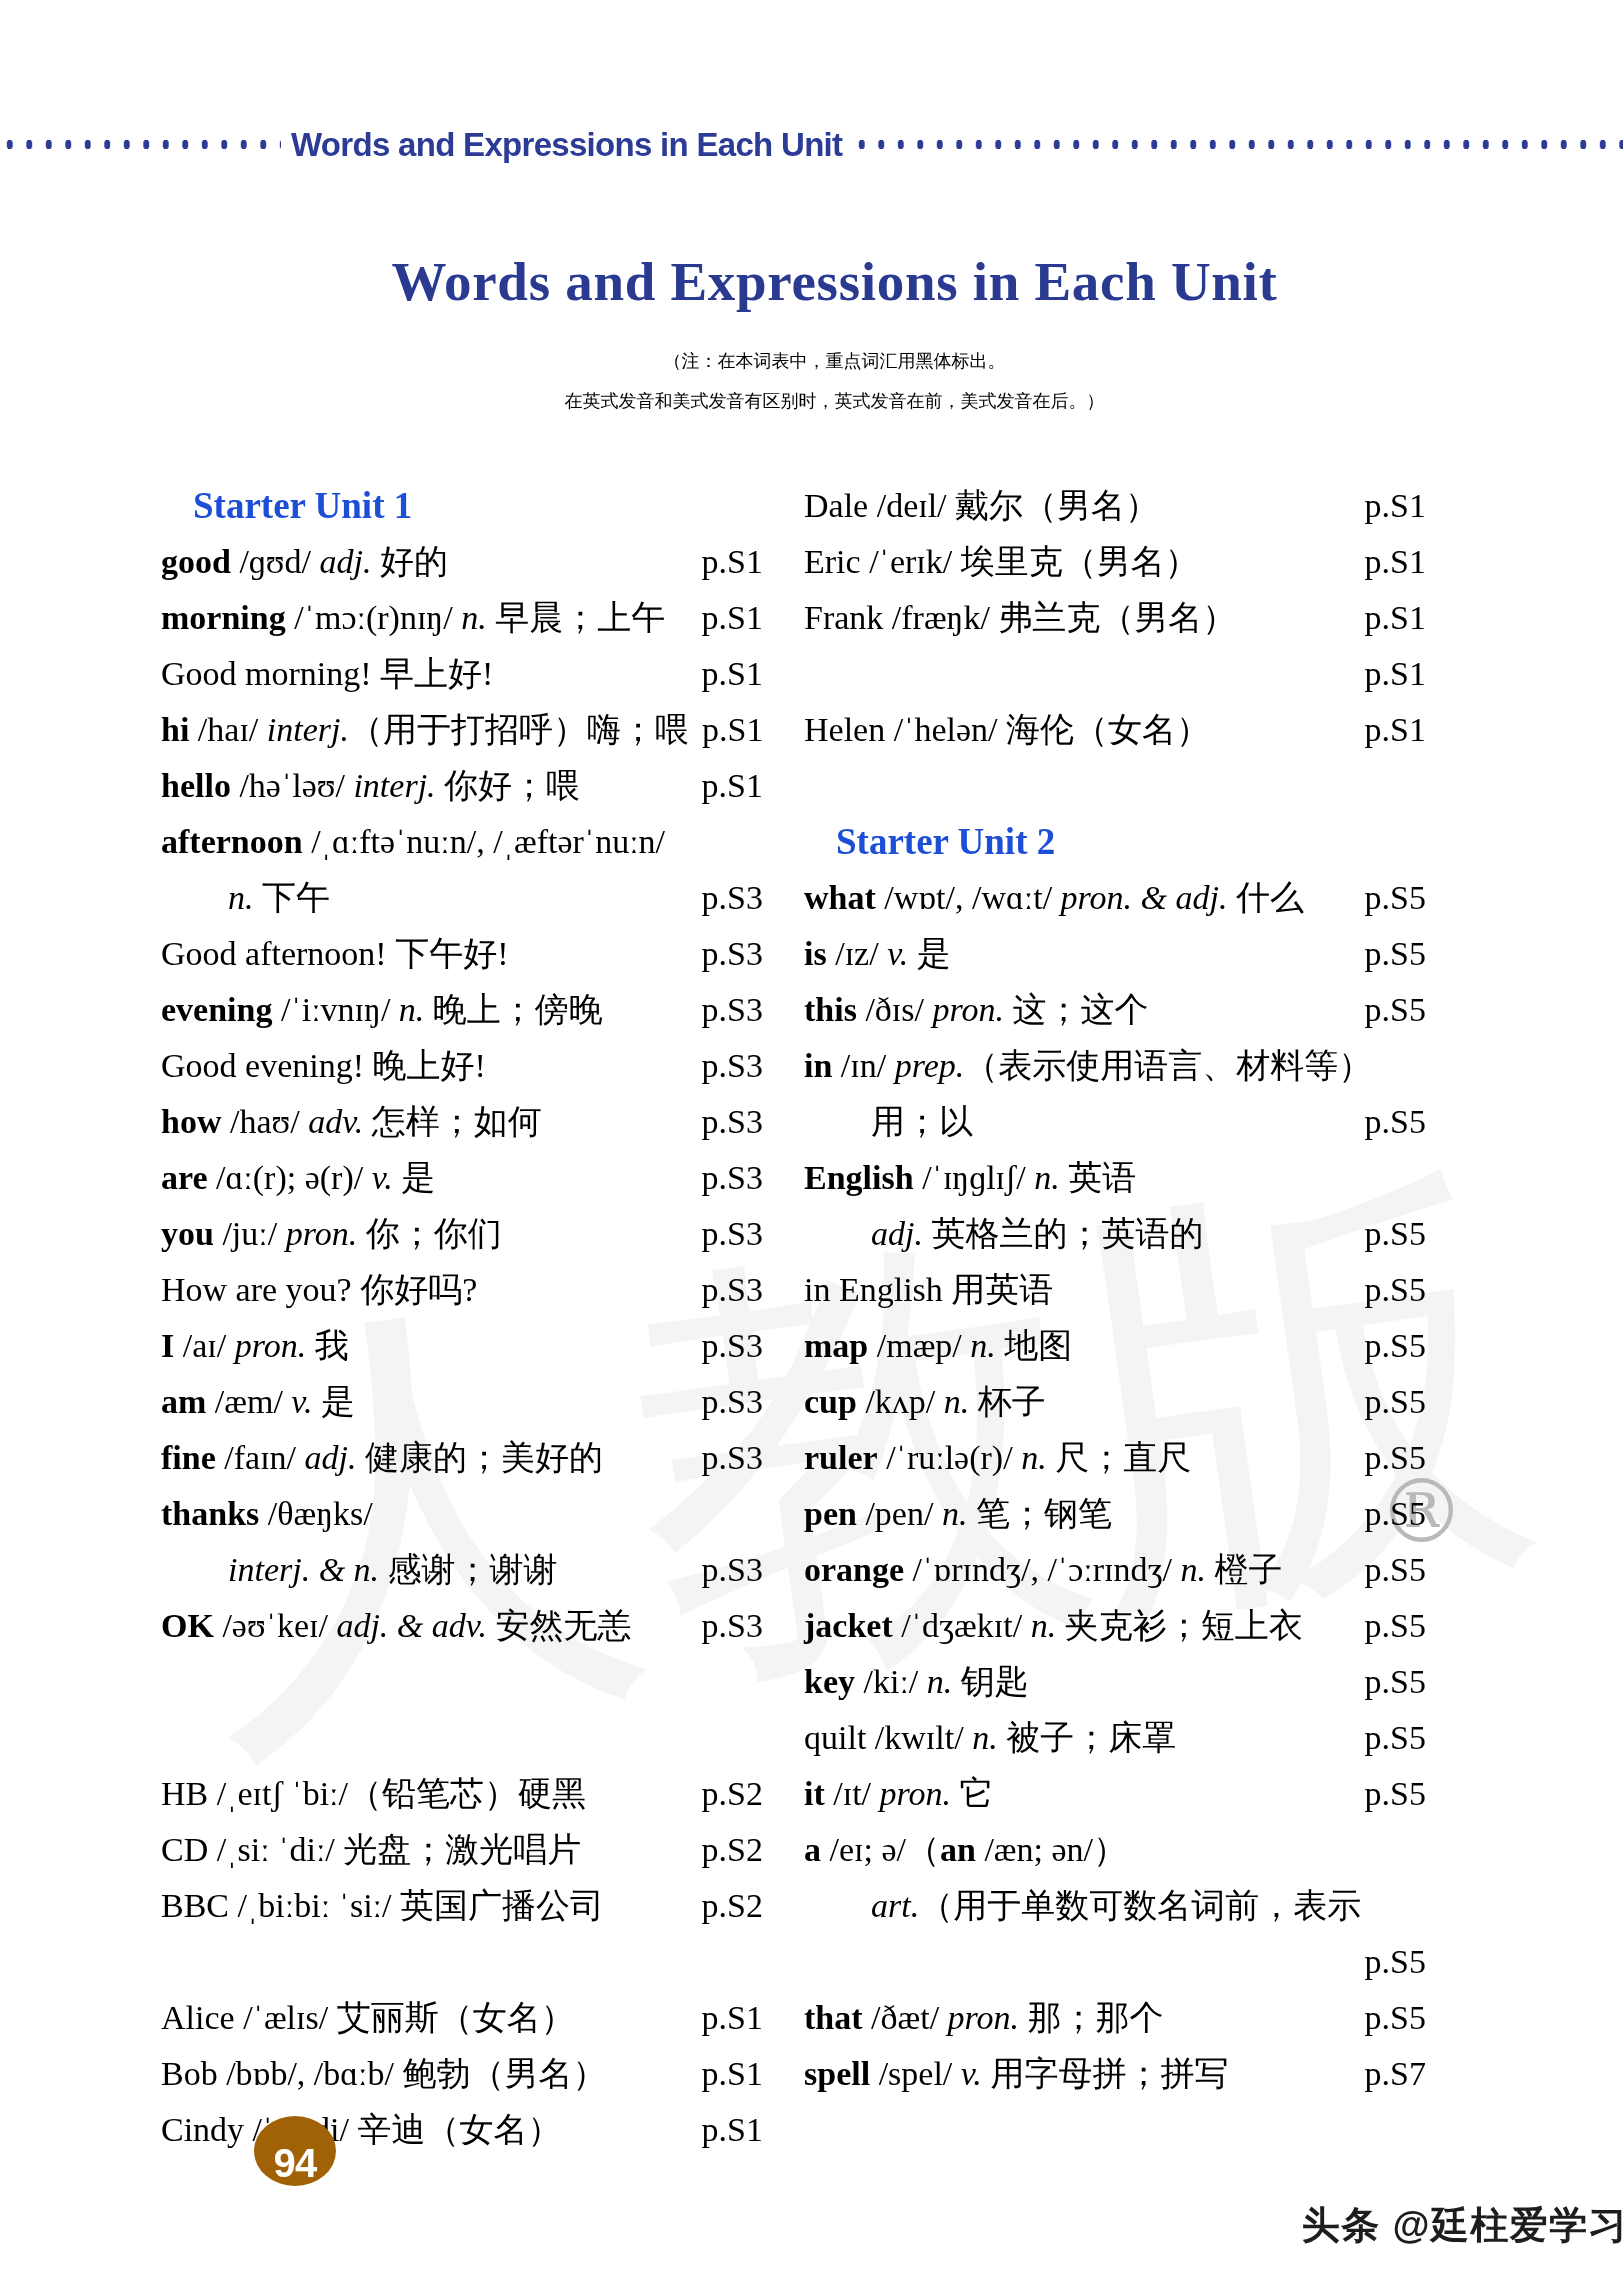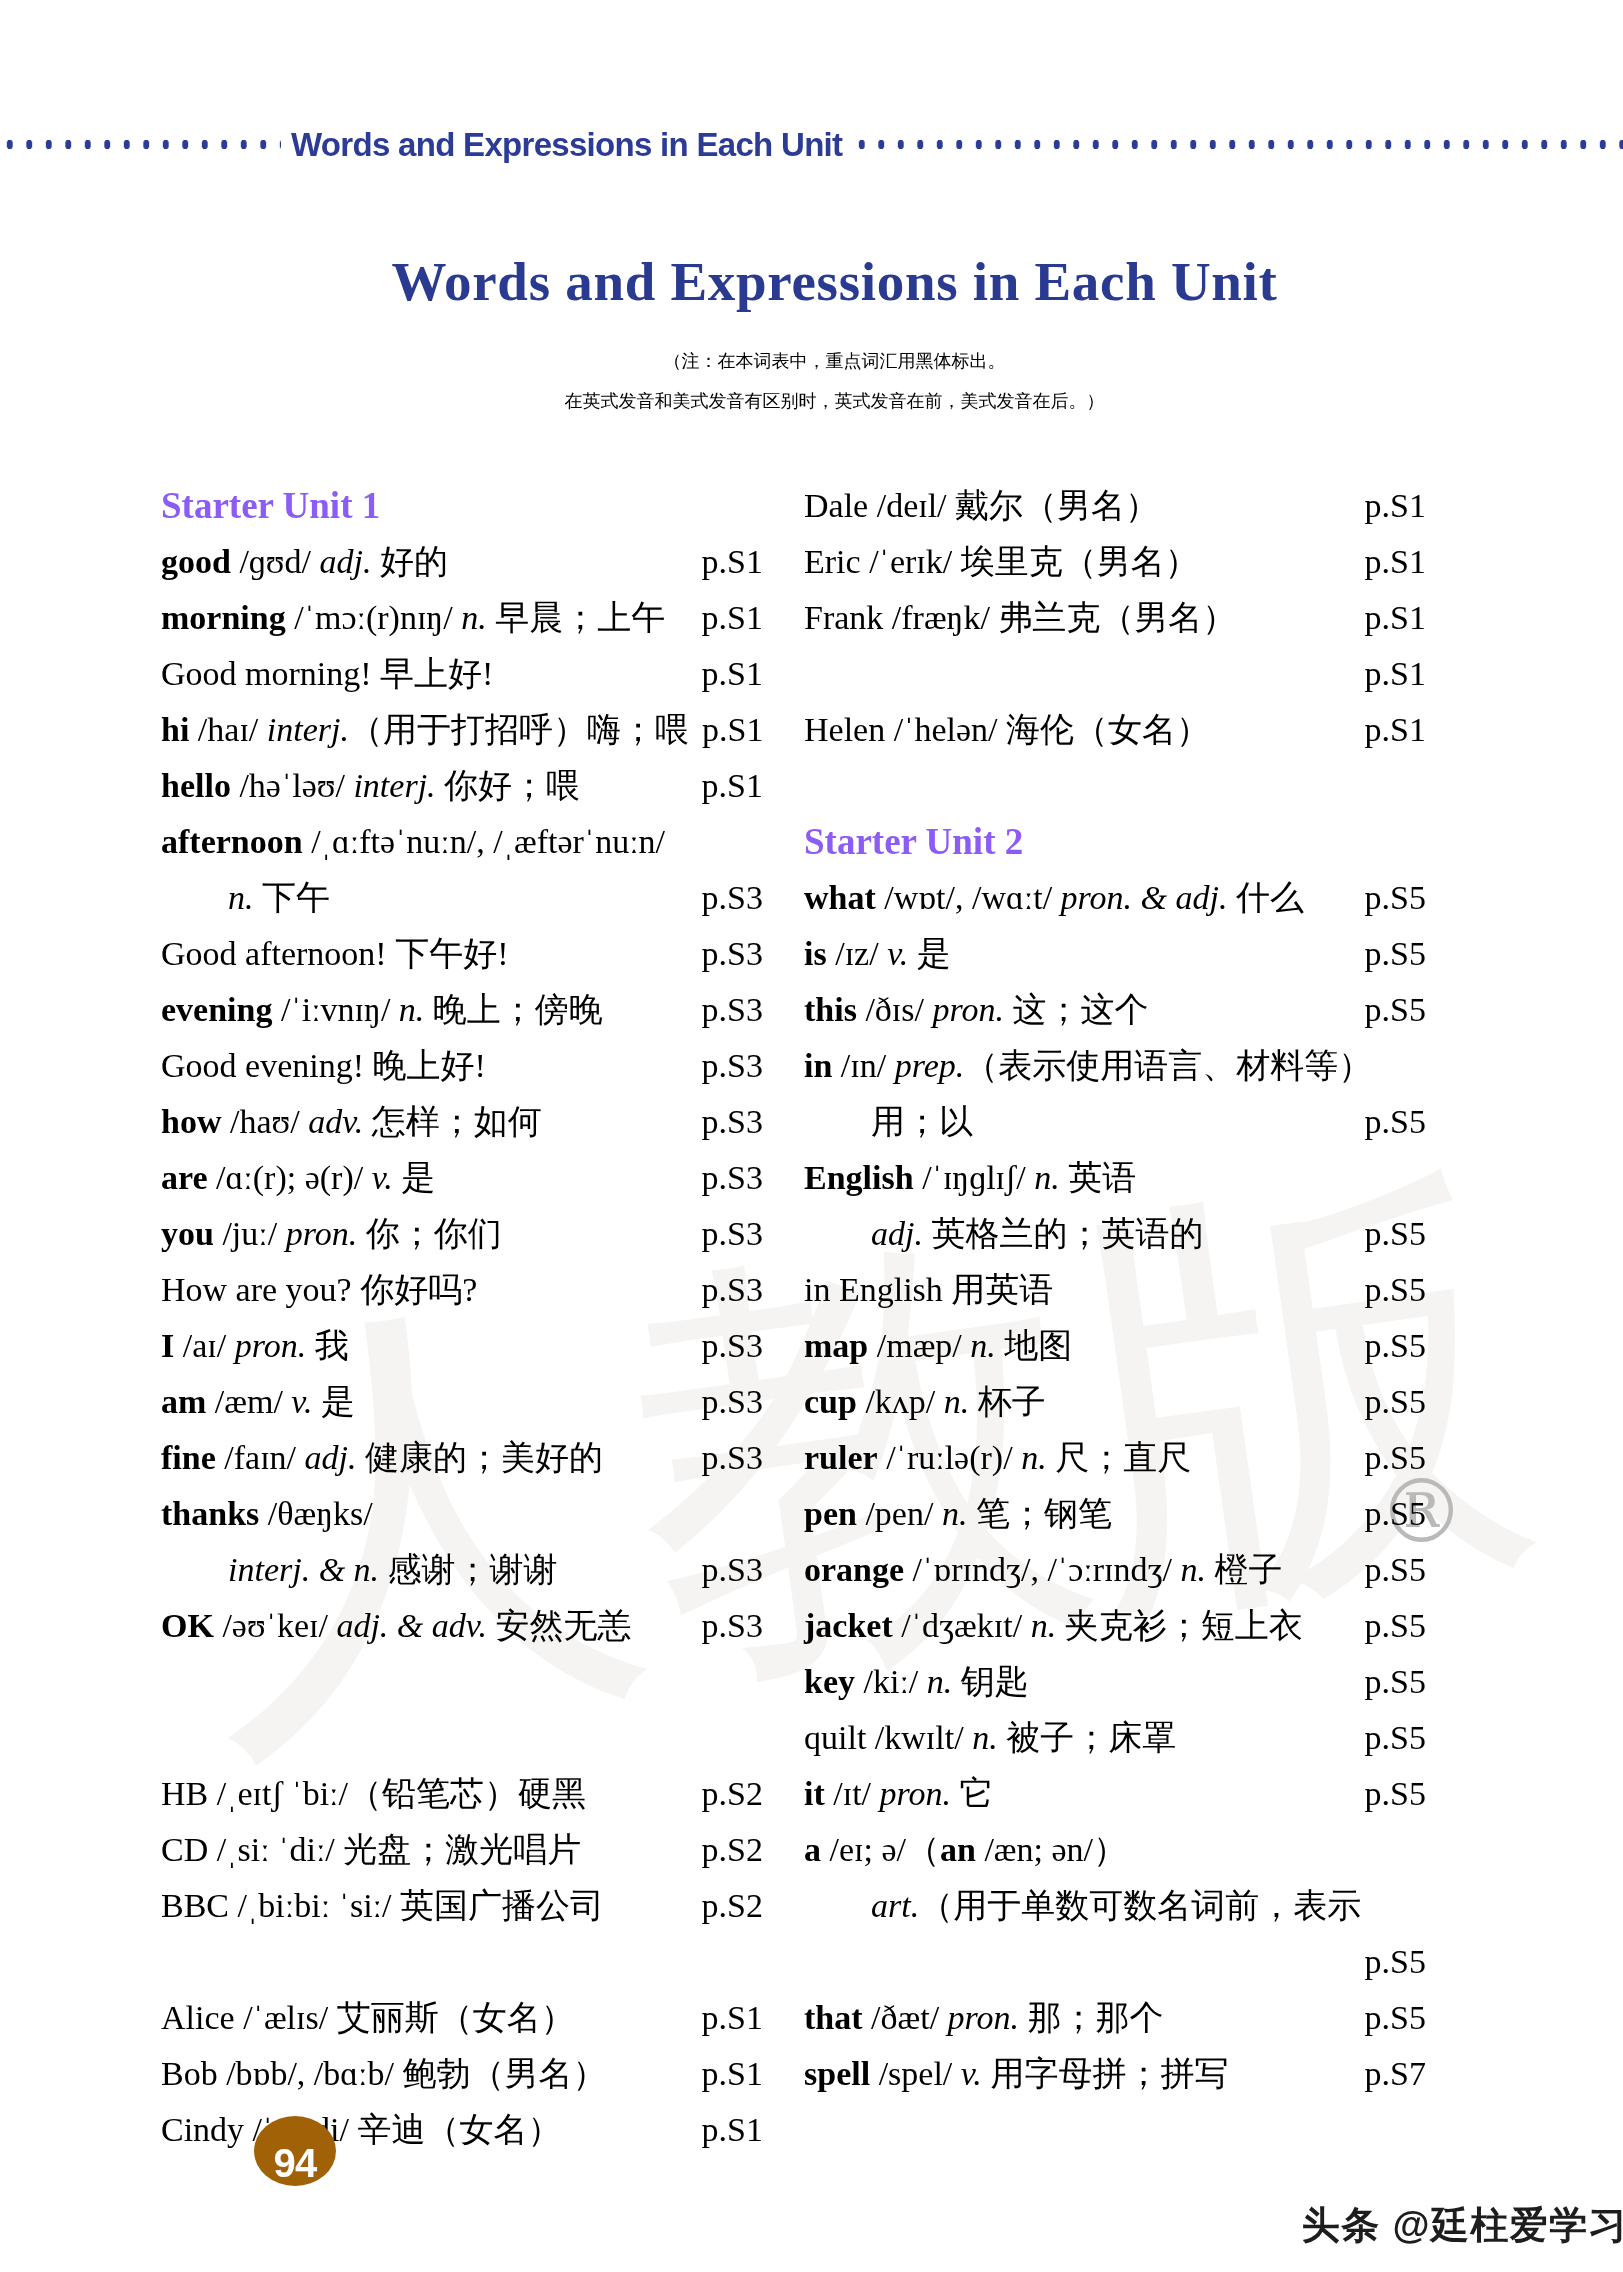--- a/index.html
+++ b/index.html
@@ -27,21 +27,21 @@
                 font-family:"DejaVu Serif",serif;pointer-events:none;}
   .watermark-reg{position:absolute;left:1378px;top:1461px;font-size:87px;color:#b9b9b9;
                  font-family:"DejaVu Serif",serif;pointer-events:none;}
 
   
   .col{position:absolute;top:478px;font-size:34px;}
   .col-left{left:161px;width:602px;}
   .col-right{left:804px;width:622px;}
   .row{height:56px;line-height:56px;display:flex;align-items:baseline;white-space:nowrap;}
   .row.gap{height:56px;}
-  .section-header{font-weight:bold;color:#8b5cf6;font-size:37px;}
+  .section-header{font-weight:bold;color:#1d4ed8;font-size:37px;margin-left:32px;}
   .segs{display:inline;}
   .seg-b{font-weight:bold;}
   .seg-i{font-style:italic;}
   .indent .segs{padding-left:67px;}
   .page-ref{margin-left:auto;padding-left:13px;text-align:center;}
 
   
   .page-badge{position:absolute;left:254px;top:2116px;width:82px;height:70px;border-radius:50%;
               background:#a16207;display:flex;align-items:flex-end;justify-content:center;}
   .page-badge span{font-family:"Liberation Sans","DejaVu Sans",sans-serif;font-weight:bold;

